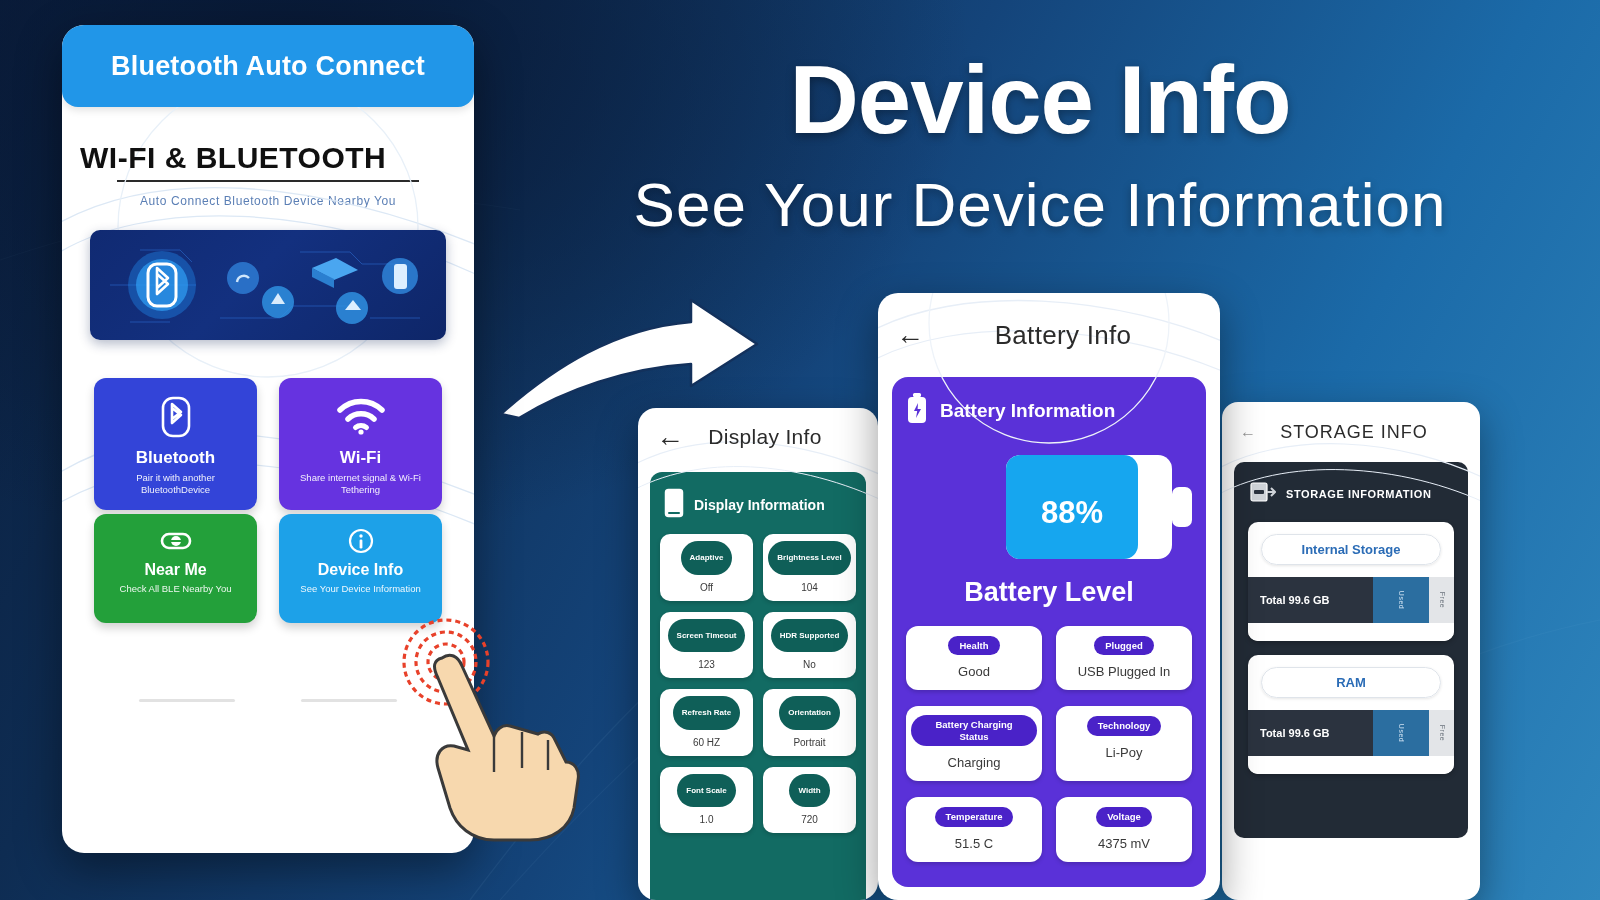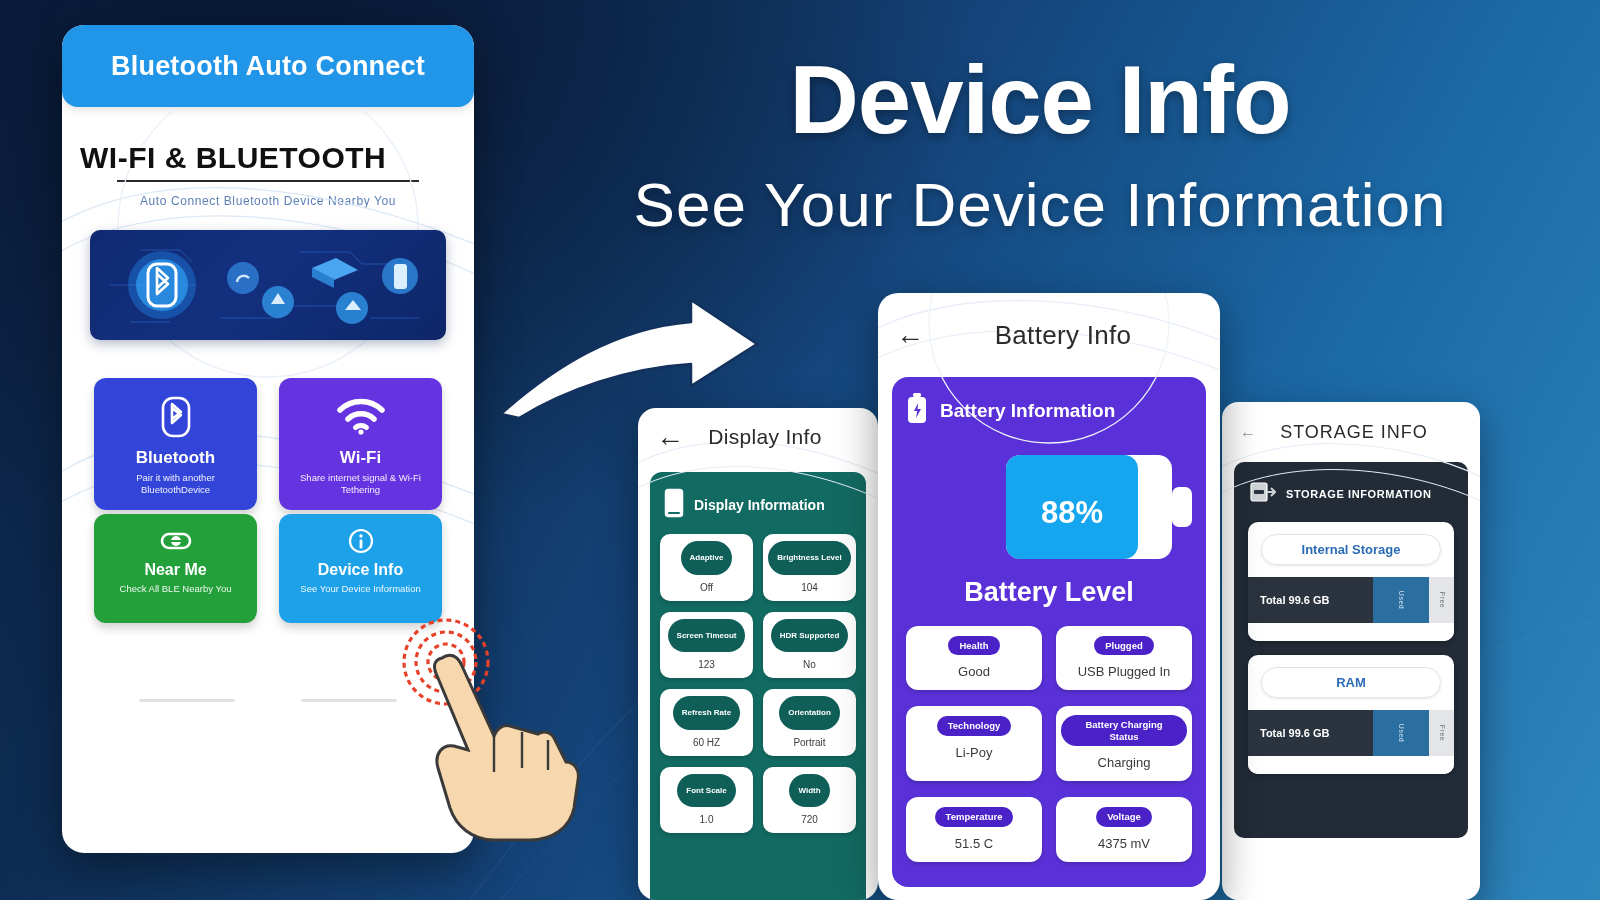--- a/index.html
+++ b/index.html
@@ -433,28 +433,28 @@
     <div class="batt-grid">
       <div class="cellbox">
         <span class="cell-pill">Health</span>
         <div class="cell-val">Good</div>
       </div>
       <div class="cellbox">
         <span class="cell-pill">Plugged</span>
         <div class="cell-val">USB Plugged In</div>
       </div>
       <div class="cellbox">
+        <span class="cell-pill">Battery Charging Status</span>
+        <div class="cell-val">Charging</div>
+      </div>
+      <div class="cellbox">
         <span class="cell-pill">Technology</span>
         <div class="cell-val">Li-Poy</div>
       </div>
       <div class="cellbox">
-        <span class="cell-pill">Battery Charging Status</span>
-        <div class="cell-val">Charging</div>
-      </div>
-      <div class="cellbox">
         <span class="cell-pill">Temperature</span>
         <div class="cell-val">51.5 C</div>
       </div>
       <div class="cellbox">
         <span class="cell-pill">Voltage</span>
         <div class="cell-val">4375 mV</div>
       </div>
     </div>
   </div>
 </div>

